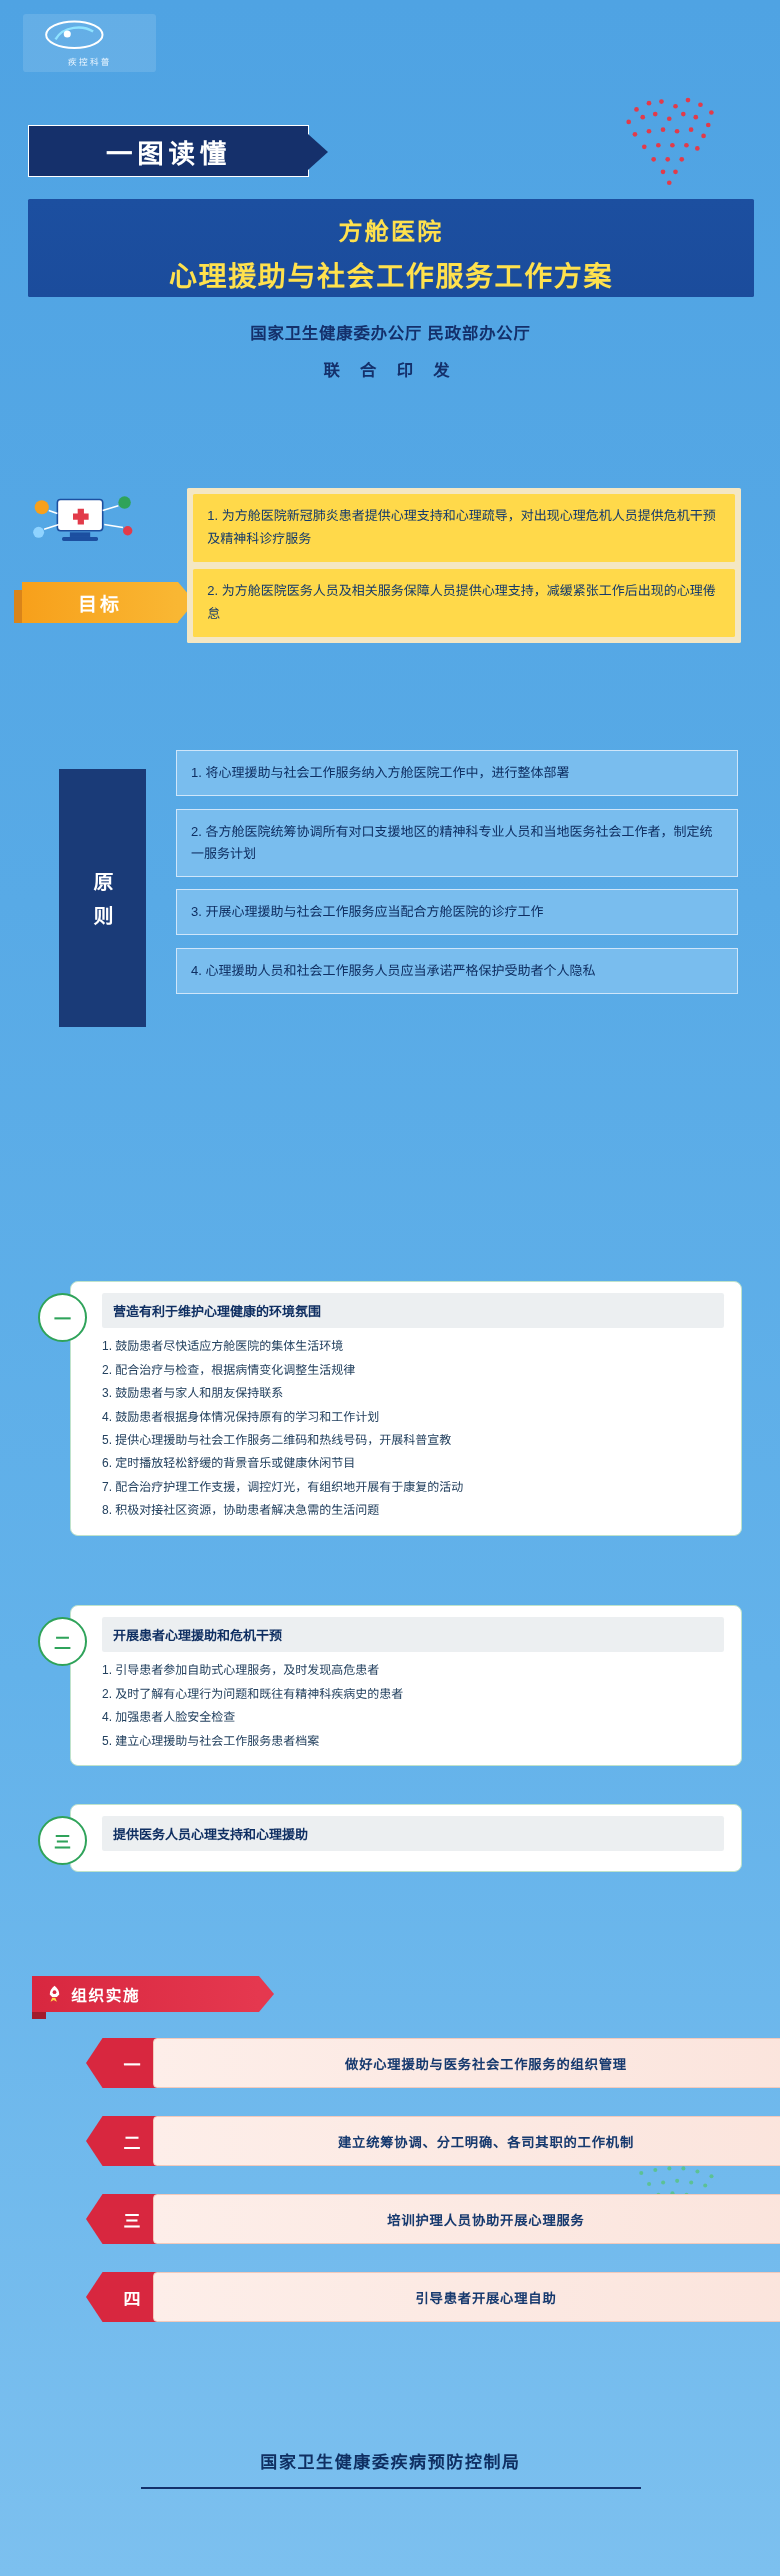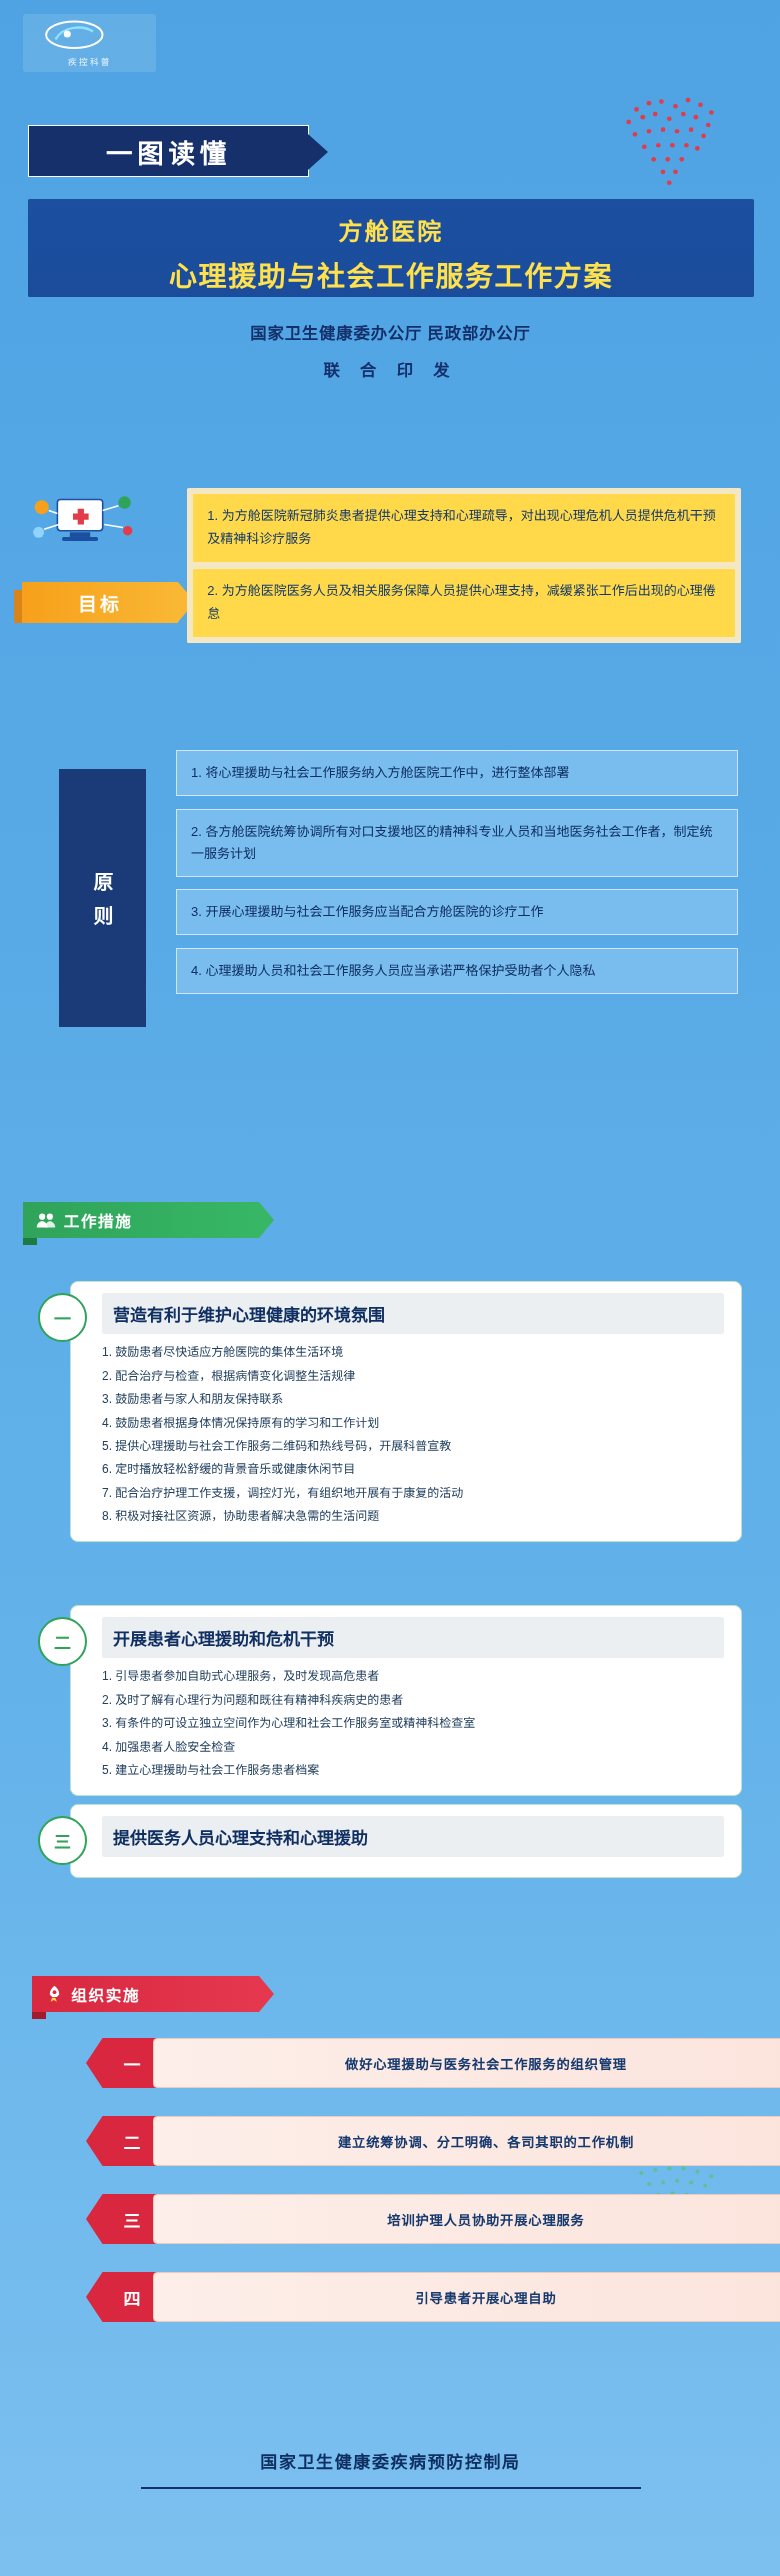--- a/index.html
+++ b/index.html
@@ -150,21 +150,21 @@
   }
   .m1{top:1281px;}
   .m2{top:1605px;}
   .m3{top:1804px;}
   .measure-circle{
     position:absolute;left:-33px;top:11px;width:45px;height:45px;border-radius:50%;
     background:#ffffff;border:2.3px solid #2fa35a;color:#2fa35a;
     font-size:17px;font-weight:bold;display:flex;align-items:center;justify-content:center;
   }
   .measure-head{
-    background:#eceff1;color:#0f2f62;font-weight:bold;font-size:17px;
+    background:#eceff1;color:#0f2f62;font-weight:bold;font-size:13px;
     padding:7.8px 11px;border-radius:2.3px;margin-bottom:7.8px;
   }
   .measure-body div{
     color:#23415f;font-size:12px;line-height:1.95;
   }
 
   
   .tag-org{
     left:32px;top:1976px;width:194px;
     background:linear-gradient(90deg,#d8273f 0%,#e5384f 100%);
@@ -304,31 +304,20 @@
   <div class="tag-principle">
     <span>原则</span>
   </div>
   <div class="principle-list">
     <div class="principle-item">1. 将心理援助与社会工作服务纳入方舱医院工作中，进行整体部署</div>
     <div class="principle-item">2. 各方舱医院统筹协调所有对口支援地区的精神科专业人员和当地医务社会工作者，制定统一服务计划</div>
     <div class="principle-item">3. 开展心理援助与社会工作服务应当配合方舱医院的诊疗工作</div>
     <div class="principle-item">4. 心理援助人员和社会工作服务人员应当承诺严格保护受助者个人隐私</div>
   </div>
 
-  <div class="sec-tag tag-measures">
-    <span class="sec-ico">
-      <svg width="20" height="19" viewBox="0 0 26 24" aria-hidden="true">
-        <circle cx="8" cy="7" r="4" fill="#ffffff"></circle>
-        <circle cx="18" cy="7" r="4" fill="#ffffff"></circle>
-        <path d="M1 21c0-5 3.5-8 7-8s7 3 7 8z" fill="#ffffff"></path>
-        <path d="M12 21c0-5 3-8 6-8s7 3 7 8z" fill="#ffffff" opacity=".85"></path>
-      </svg>
-    </span>
-    <span>工作措施</span>
-  </div>
 
   <div class="measure-block m1">
     <div class="measure-circle">一</div>
     <div class="measure-head">营造有利于维护心理健康的环境氛围</div>
     <div class="measure-body">
       <div>1. 鼓励患者尽快适应方舱医院的集体生活环境</div>
       <div>2. 配合治疗与检查，根据病情变化调整生活规律</div>
       <div>3. 鼓励患者与家人和朋友保持联系</div>
       <div>4. 鼓励患者根据身体情况保持原有的学习和工作计划</div>
       <div>5. 提供心理援助与社会工作服务二维码和热线号码，开展科普宣教</div>
@@ -337,21 +326,20 @@
       <div>8. 积极对接社区资源，协助患者解决急需的生活问题</div>
     </div>
   </div>
 
   <div class="measure-block m2">
     <div class="measure-circle">二</div>
     <div class="measure-head">开展患者心理援助和危机干预</div>
     <div class="measure-body">
       <div>1. 引导患者参加自助式心理服务，及时发现高危患者</div>
       <div>2. 及时了解有心理行为问题和既往有精神科疾病史的患者</div>
-      <div>3. 有条件的可设立独立空间作为心理和社会工作服务室或精神科检查室</div>
       <div>4. 加强患者人脸安全检查</div>
       <div>5. 建立心理援助与社会工作服务患者档案</div>
     </div>
   </div>
 
   <div class="measure-block m3">
     <div class="measure-circle">三</div>
     <div class="measure-head">提供医务人员心理支持和心理援助</div>
   </div>
 

